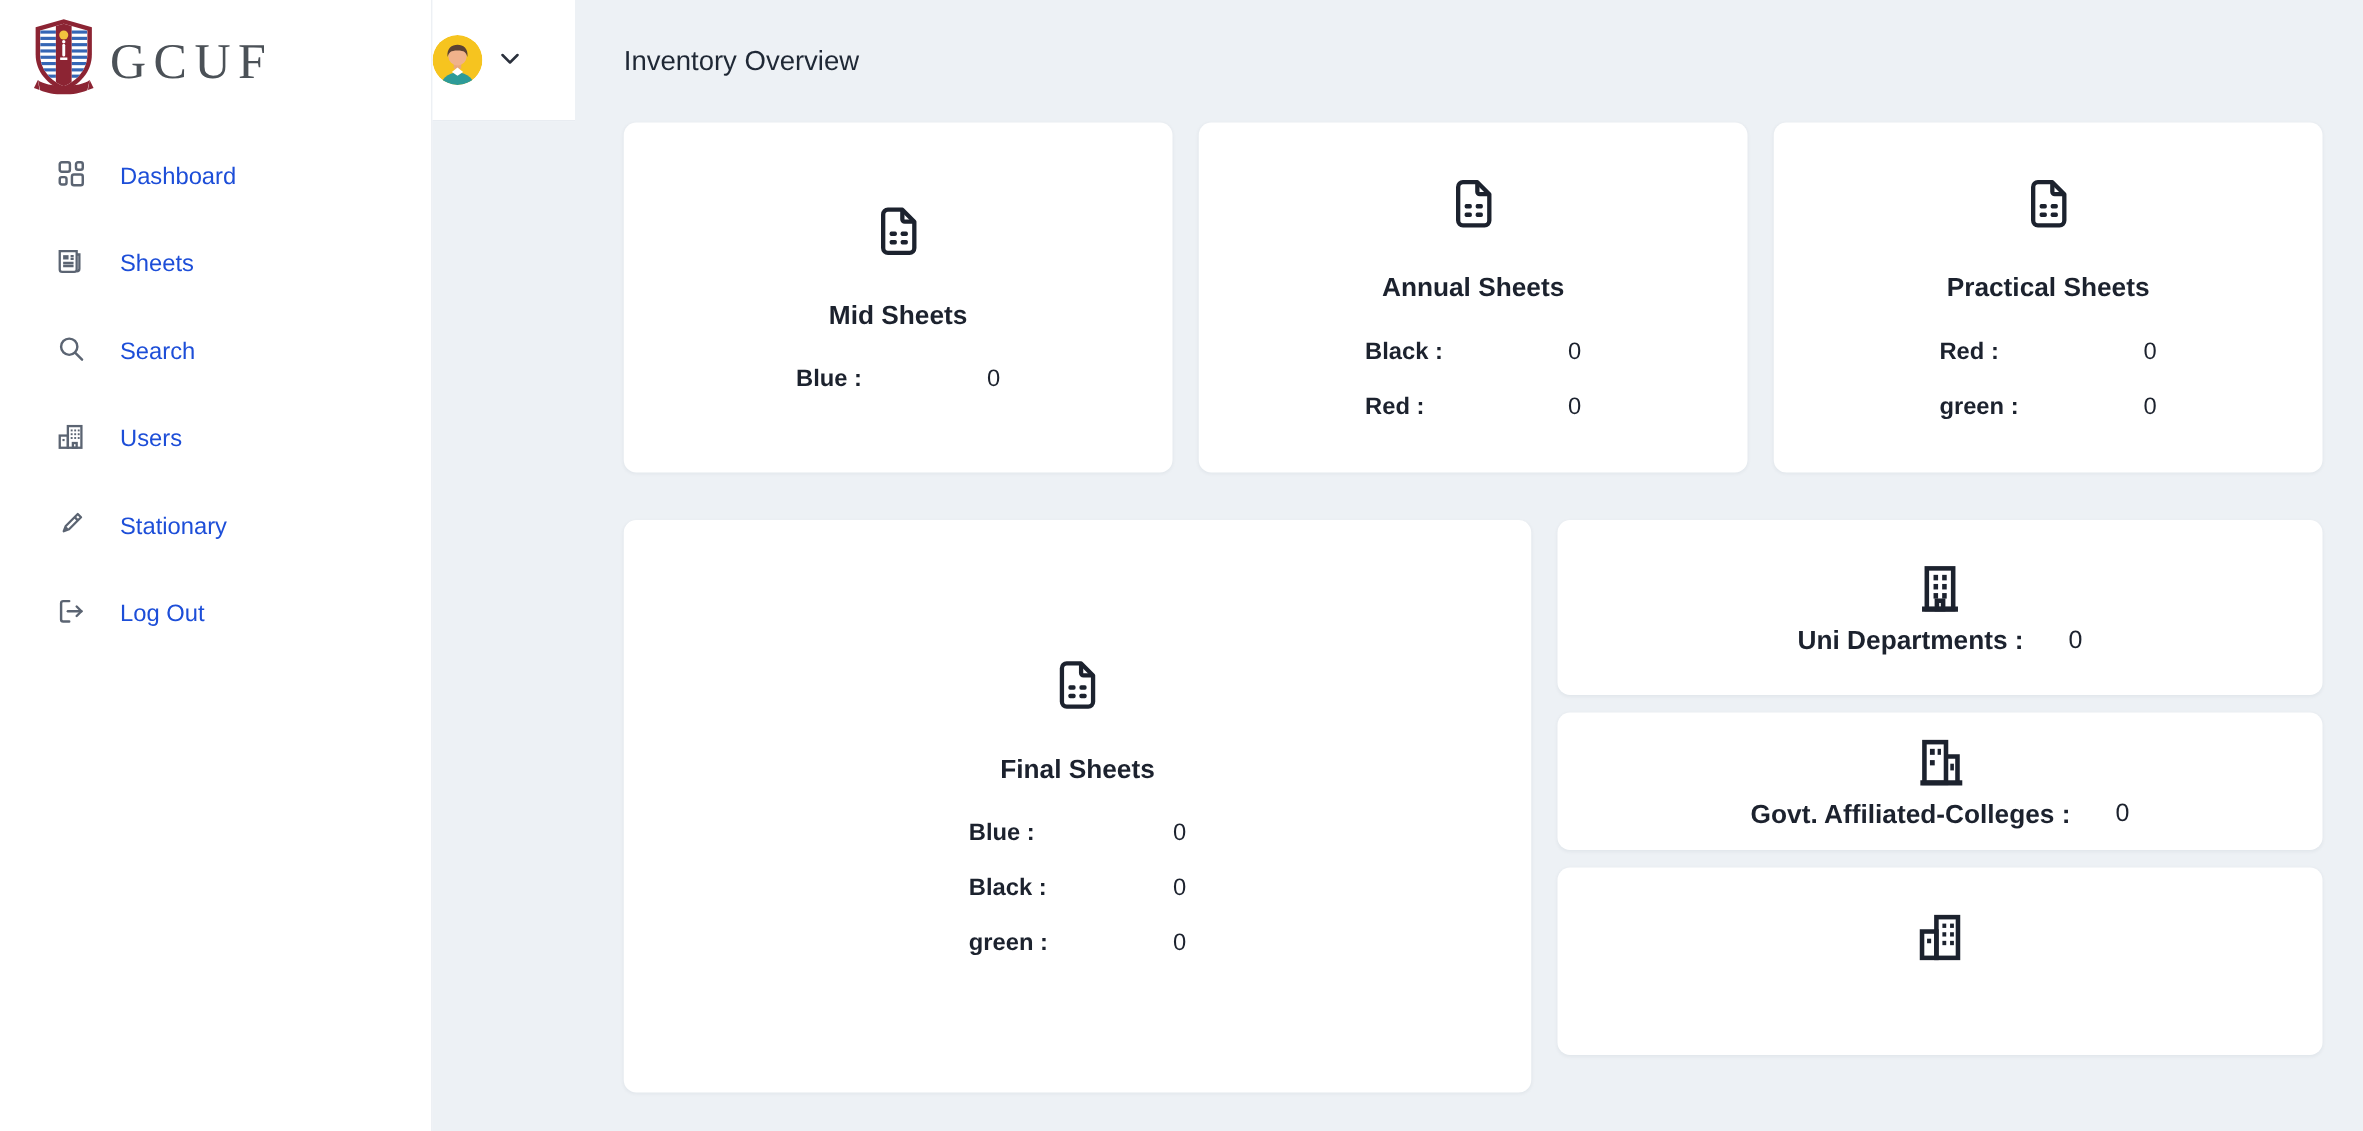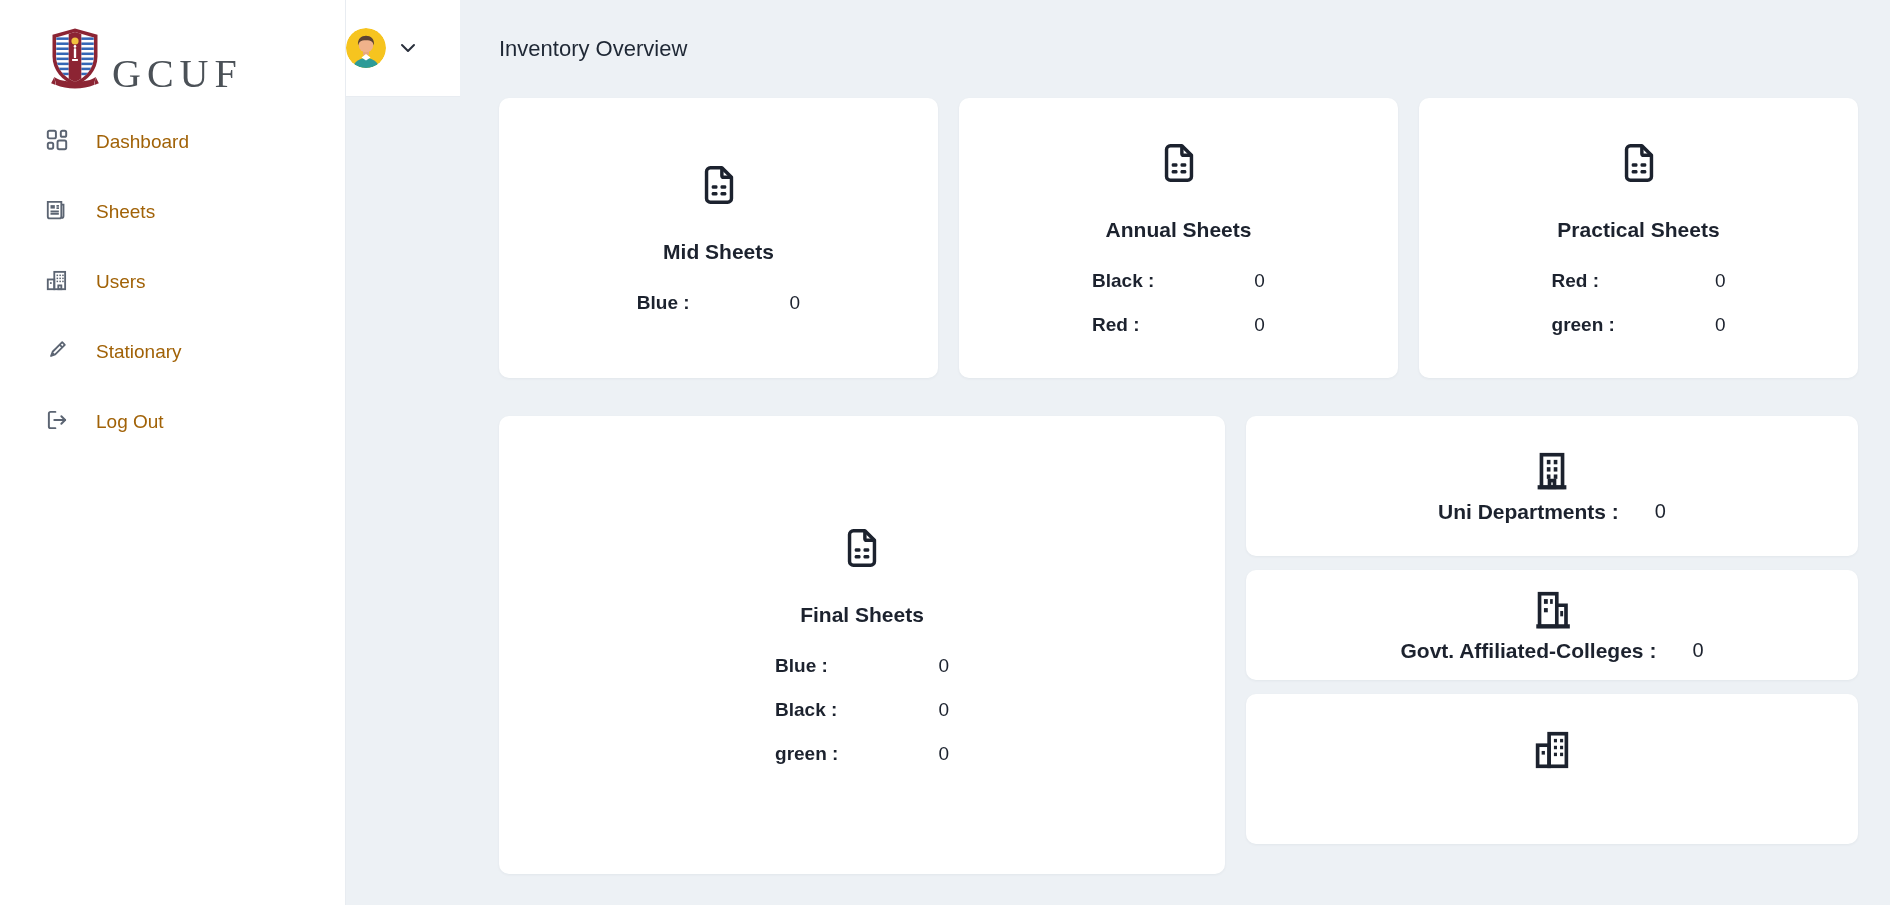--- a/index.html
+++ b/index.html
@@ -11,33 +11,33 @@
     color:#1c222e;
   }
   
   .sidebar {
     width:346px; min-width:346px; height:100%;
     background:#ffffff;
     border-right:1px solid #e8ecf1;
   }
   .logo {
     height:97px;
-    display:flex; align-items:flex-end;
-    padding-left:48px; gap:10px;
+    display:flex; align-items:center;
+    padding-left:24px; gap:10px;
   }
   .logo-text {
     font-family:"Liberation Serif", serif;
     font-size:40px; color:#4b5157; letter-spacing:6px;
   }
   .nav { margin-top:10px; }
   .nav-item {
     height:70px;
     display:flex; align-items:center;
     padding-left:44px; gap:26px;
-    color:#a16207;
+    color:#1d4ed8;
     font-size:19px;
     cursor:pointer;
   }
   .nav-item svg { flex:0 0 auto; }
   
   .right-col { flex:1; display:flex; flex-direction:row; height:100%; }
   .topbar {
     height:97px; min-height:97px;
     background:#ffffff;
     border-bottom:1px solid #e8ecf1;
@@ -149,20 +149,29 @@
           <path d="M3.5 4.5h12.5v13.5a1.8 1.8 0 0 1-1.8 1.8H5.3a1.8 1.8 0 0 1-1.8-1.8z"></path>
           <path d="M16 7h2v10.5a1.9 1.9 0 0 1-1.9 1.9"></path>
           <rect x="6" y="7.5" width="4" height="3.2" fill="#5b6472" stroke="none"></rect>
           <path d="M11.5 8.2h2.3M11.5 10.2h2.3M6 13.3h7.7M6 15.5h7.7"></path>
         </svg>
       </span>
       <span>Sheets</span>
     </div>
     <div class="nav-item">
       <span>
+        <svg width="26" height="26" viewBox="0 0 24 24" fill="none" stroke="#5b6472" stroke-width="1.8" stroke-linecap="round">
+          <circle cx="10.5" cy="10.5" r="6"></circle>
+          <path d="M15 15l5 5"></path>
+        </svg>
+      </span>
+      <span>Search</span>
+    </div>
+    <div class="nav-item">
+      <span>
         <svg width="26" height="26" viewBox="0 0 24 24" fill="none" stroke="#5b6472" stroke-width="1.7">
           <rect x="3.5" y="11.5" width="6" height="9"></rect>
           <rect x="9.5" y="4.5" width="10" height="16"></rect>
           <g fill="#5b6472" stroke="none">
             <rect x="11.6" y="7" width="1.4" height="1.4"></rect>
               <rect x="14.2" y="7" width="1.4" height="1.4"></rect>
               <rect x="16.8" y="7" width="1.4" height="1.4"></rect>
             <rect x="11.6" y="9.8" width="1.4" height="1.4"></rect>
               <rect x="14.2" y="9.8" width="1.4" height="1.4"></rect>
               <rect x="16.8" y="9.8" width="1.4" height="1.4"></rect>

